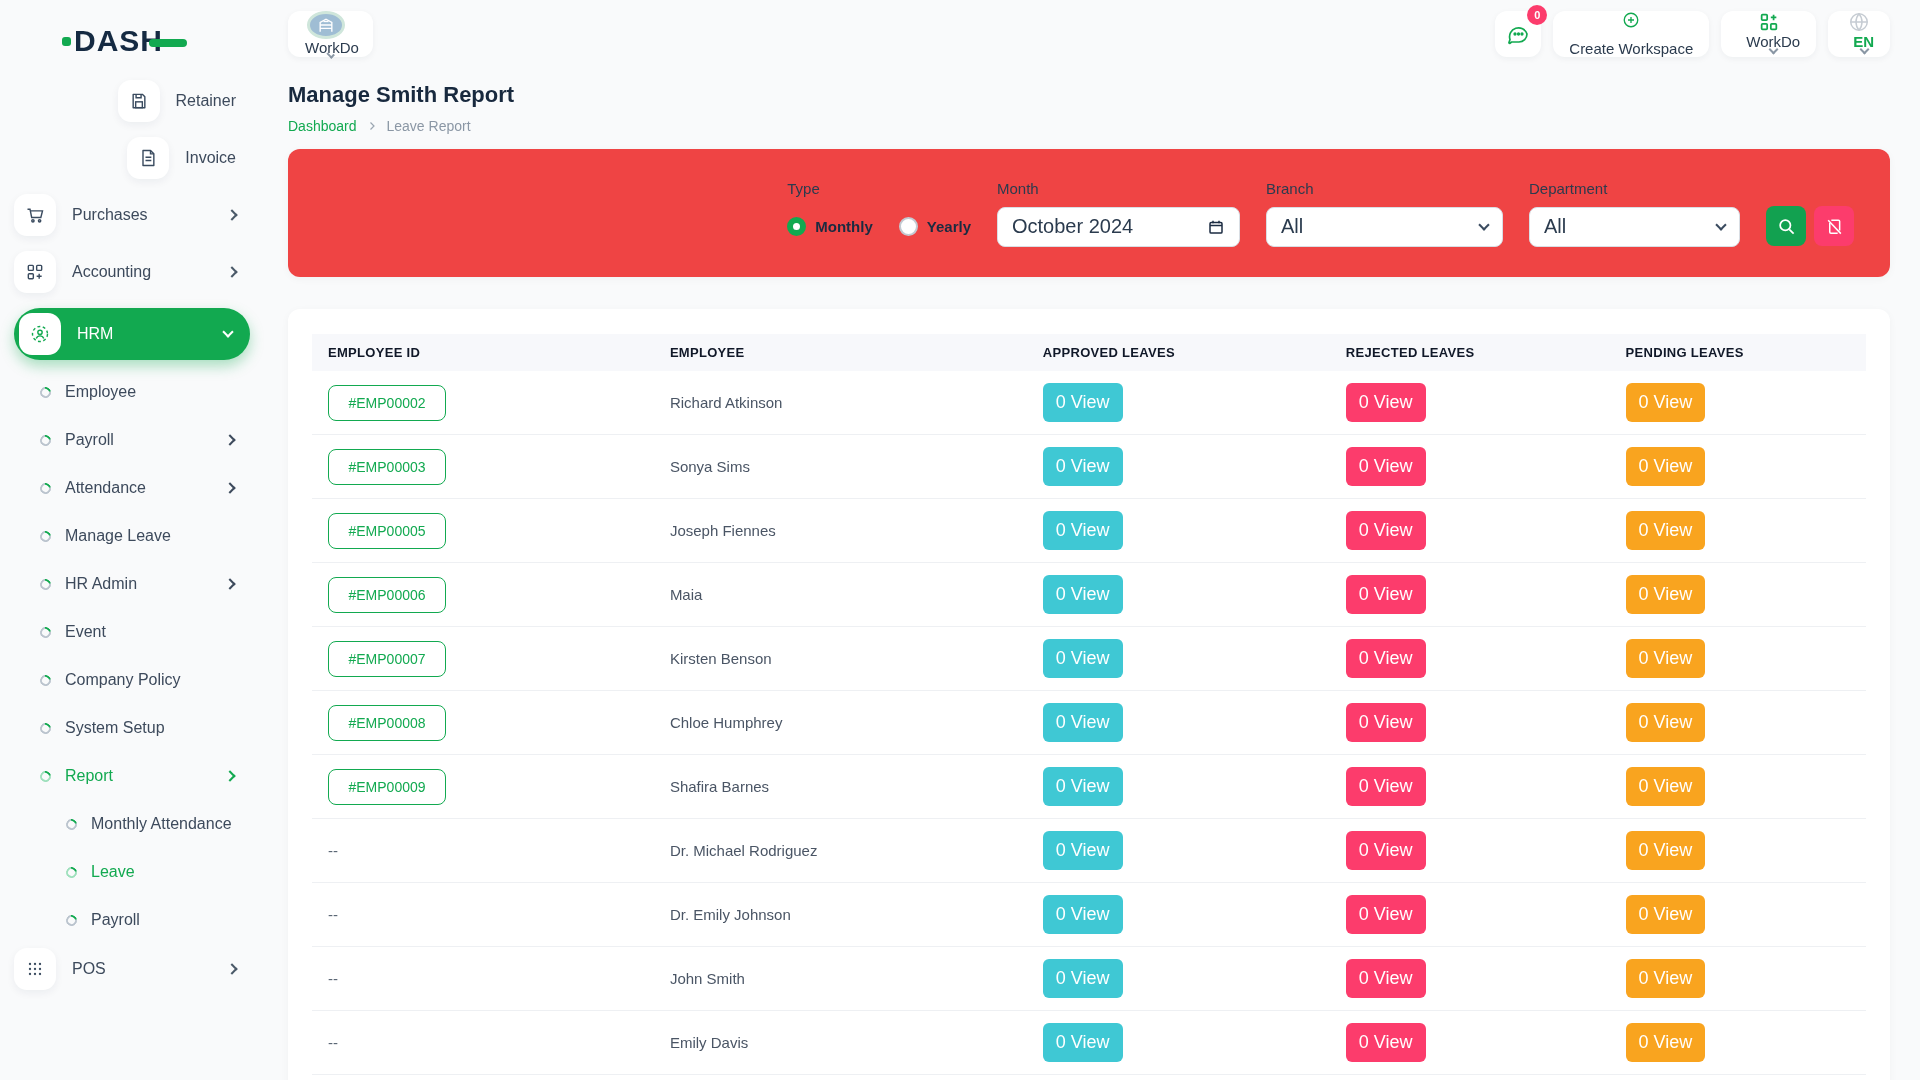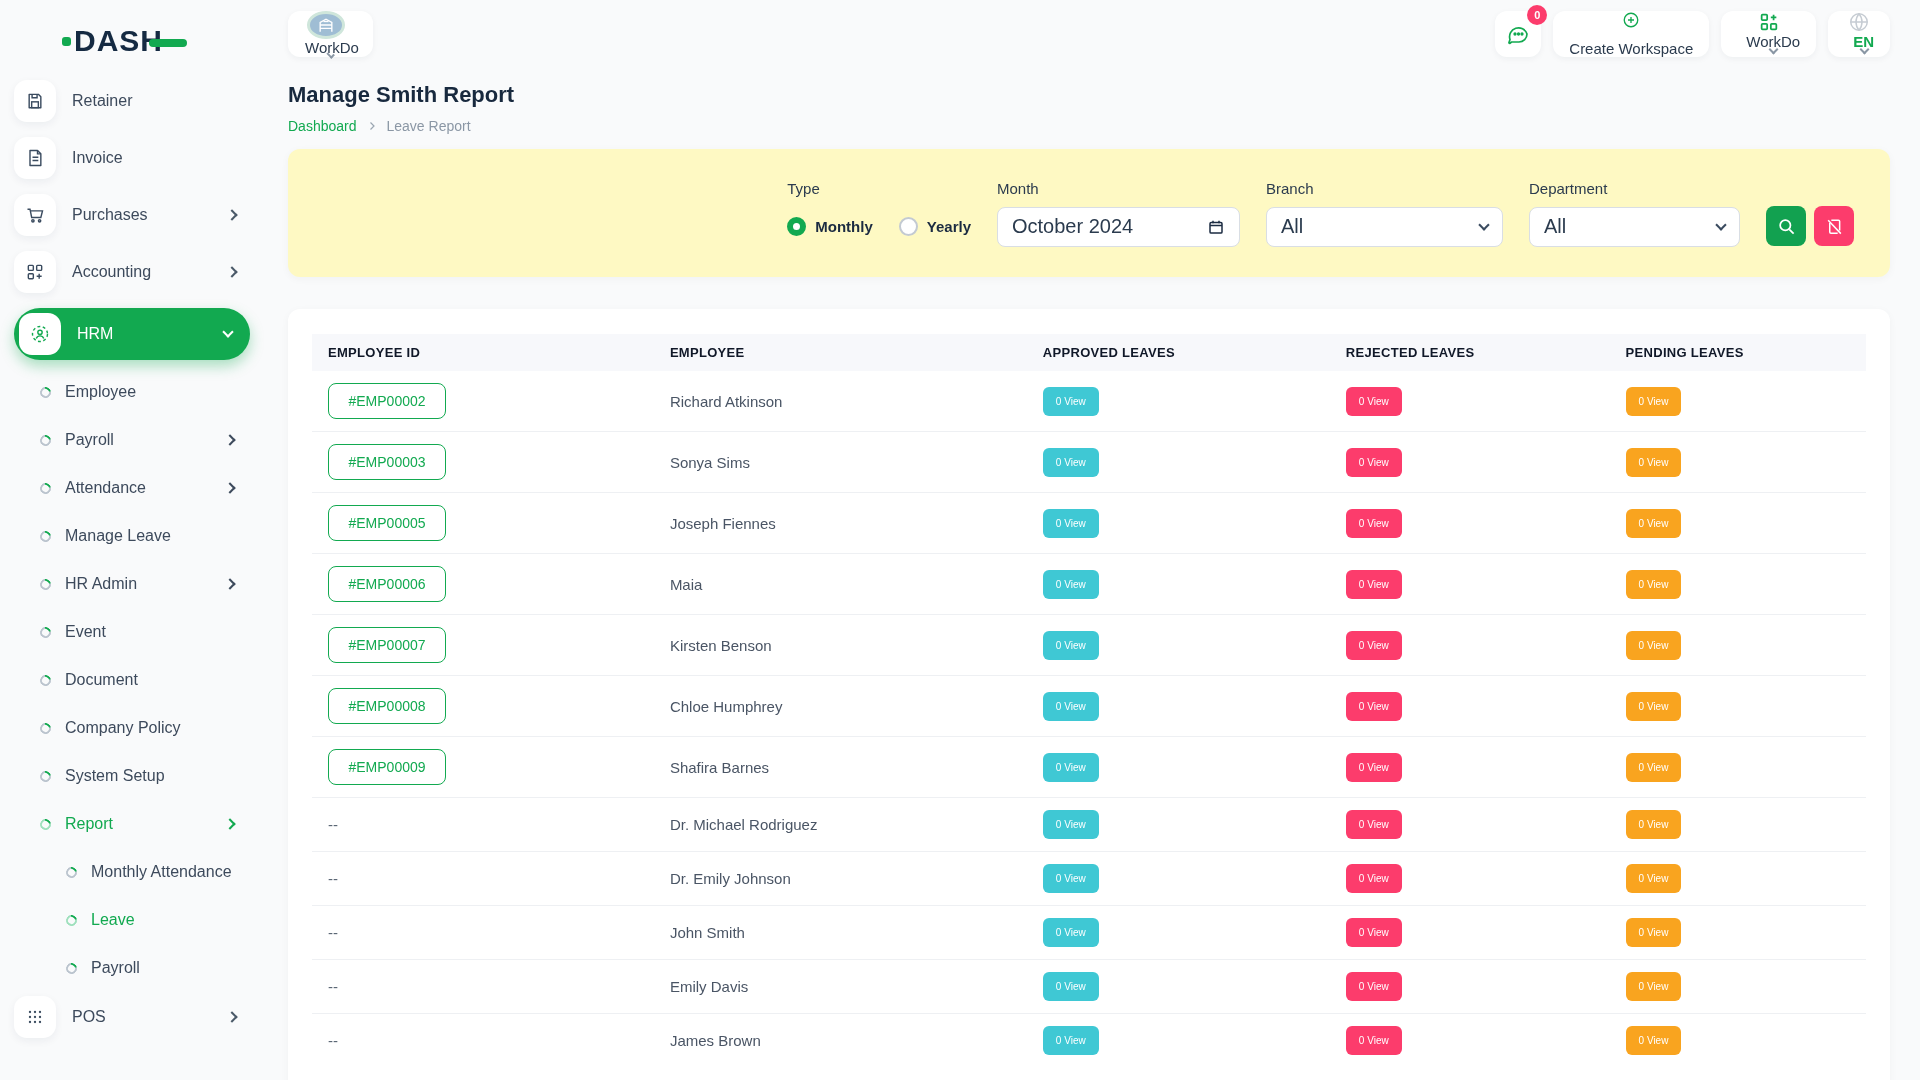--- a/index.html
+++ b/index.html
@@ -8,21 +8,21 @@
     font-family:"Liberation Sans","DejaVu Sans",sans-serif;
     background:#f9fafb; color:#3d4a5c;
     position:relative;
   }
   
   .sidebar { position:absolute; left:0; top:0; width:260px; height:1080px; padding:16px 10px 0 14px; }
   .logo { display:flex; align-items:center; padding:8px 0 22px 48px; }
   .logo-dot { width:9px; height:9px; border-radius:3px; background:#12A950; margin-right:3px; }
   .logo-text { font-size:30px; font-weight:800; letter-spacing:1px; color:#152A42; }
   .logo-bar { width:38px; height:8px; border-radius:4px; background:#12A950; margin-left:-14px; margin-top:4px; }
-  .menu-item { display:flex; align-items:center; height:42px; margin-bottom:15px; cursor:pointer; padding-right:14px; }
+  .menu-item { display:flex; align-items:center; height:42px; margin-bottom:15px; cursor:pointer; padding-right:14px;justify-content:flex-end; }
   .icon-box { width:42px; height:42px; min-width:42px; border-radius:13px; background:#fff;
     box-shadow:0 3px 8px rgba(20,40,60,.06); display:flex; align-items:center; justify-content:center; color:#3A4B5F; }
   .menu-label { margin-left:16px; font-size:16px; font-weight:500; color:#3d4a5c; }
   .menu-item .chev { margin-left:auto; color:#4A5968; }
   .chev { width:8px; height:8px; border-right:2px solid currentColor; border-bottom:2px solid currentColor; display:inline-block; }
   .chev.right { transform:rotate(-45deg); }
   .chev.down  { transform:rotate(45deg); margin-top:-4px; }
   .menu-item.active-pill { background:#12A950; border-radius:26px; height:52px; margin:4px 0 12px 0;
     padding:0 18px 0 5px; box-shadow:0 6px 14px rgba(18,169,80,.35); }
   .menu-item.active-pill .icon-box { width:42px; height:42px; border-radius:13px; color:#12A950; box-shadow:none; }
@@ -54,21 +54,21 @@
     background:#FC3C6C; color:#fff; font-size:11px; font-weight:700; display:flex; align-items:center; justify-content:center; padding:0 5px; }
   .create-pill { gap:11px; font-size:15px; color:#2b3b4e; font-weight:500; }
   .lang-green { color:#12A950; font-weight:600; font-size:15px; margin-left:9px; }
   .pill-label { font-size:15px; color:#2b3b4e; font-weight:500; margin-left:9px; }
   
   .page-title { margin-top:24px; font-size:22px; font-weight:700; color:#18293E; }
   .breadcrumb { margin-top:10px; display:flex; align-items:center; gap:9px; font-size:14px; }
   .crumb-link { color:#12A950; cursor:pointer; }
   .crumb-current { color:#8b97a5; }
   
-  .filter-card { margin-top:15px; background:#fef9c3; border-radius:12px; box-shadow:0 2px 8px rgba(20,40,60,.04);
+  .filter-card { margin-top:15px; background:#ef4444; border-radius:12px; box-shadow:0 2px 8px rgba(20,40,60,.04);
     height:128px; display:flex; align-items:center; justify-content:flex-end; gap:26px; padding:0 36px 0 24px; }
   .fgroup { display:flex; flex-direction:column; gap:10px; }
   .flabel { font-size:15px; color:#2b3b4e; }
   .radio-row { display:flex; align-items:center; gap:26px; height:40px; }
   .radio-opt { display:flex; align-items:center; gap:9px; cursor:pointer; }
   .radio-circle { width:19px; height:19px; border-radius:50%; background:#fff; border:2px solid #c3cad2; }
   .radio-circle.sel { border:6px solid #12A950; }
   .radio-label { font-size:15px; font-weight:700; color:#1b2b41; }
   .control { height:40px; border:1px solid #d9dee4; border-radius:8px; background:#fff; display:flex; align-items:center;
     padding:0 14px; font-size:20px; color:#2b3b4e; cursor:pointer;justify-content:flex-end; }
@@ -86,21 +86,21 @@
     height:900px; padding:25px 24px 0 24px; }
   table { width:100%; border-collapse:collapse; }
   thead th { background:#F7F8FB; text-align:left; font-size:13px; font-weight:700; letter-spacing:.3px;
     color:#101828; text-transform:uppercase; padding:11px 16px; }
   tbody td { padding:12px 16px; border-bottom:1px solid #eef0f3; font-size:15px; color:#4a5565; }
   tbody tr:last-child td { border-bottom:none; }
   .col-id{width:22%;} .col-name{width:24%;} .col-appr{width:19.5%;} .col-rej{width:18%;} .col-pend{width:16.5%;}
   .id-badge { display:inline-block; min-width:118px; text-align:center; border:1.5px solid #12A950; color:#12A950;
     background:#fff; border-radius:8px; padding:9px 14px; font-size:14px; cursor:pointer; }
   .id-empty { color:#5b6775; }
-  .view-badge { display:inline-block; color:#fff; border-radius:6px; padding:9px 13px; font-size:10px; font-weight:500; cursor:pointer; }
+  .view-badge { display:inline-block; color:#fff; border-radius:6px; padding:9px 13px; font-size:18px; font-weight:500; cursor:pointer; }
   .view-badge.teal { background:#3FC8D4; }
   .view-badge.pink { background:#FC3C6C; }
   .view-badge.orange { background:#F9A41F; }
 </style>
 </head>
 <body>
 
 <aside class="sidebar">
   <div class="logo">
     <span class="logo-dot"></span>
@@ -181,24 +181,20 @@
         <span class="menu-label">Manage Leave</span>
       </div>
       <div class="sub-item lvl1">
         <span class="bullet"></span>
         <span class="menu-label">HR Admin</span>
         <span class="chev right"></span>
       </div>
       <div class="sub-item lvl1">
         <span class="bullet"></span>
         <span class="menu-label">Event</span>
-      </div>
-      <div class="sub-item lvl1">
-        <span class="bullet"></span>
-        <span class="menu-label">Document</span>
       </div>
       <div class="sub-item lvl1">
         <span class="bullet"></span>
         <span class="menu-label">Company Policy</span>
       </div>
       <div class="sub-item lvl1">
         <span class="bullet"></span>
         <span class="menu-label">System Setup</span>
       </div>
       <div class="sub-item lvl1 active">

